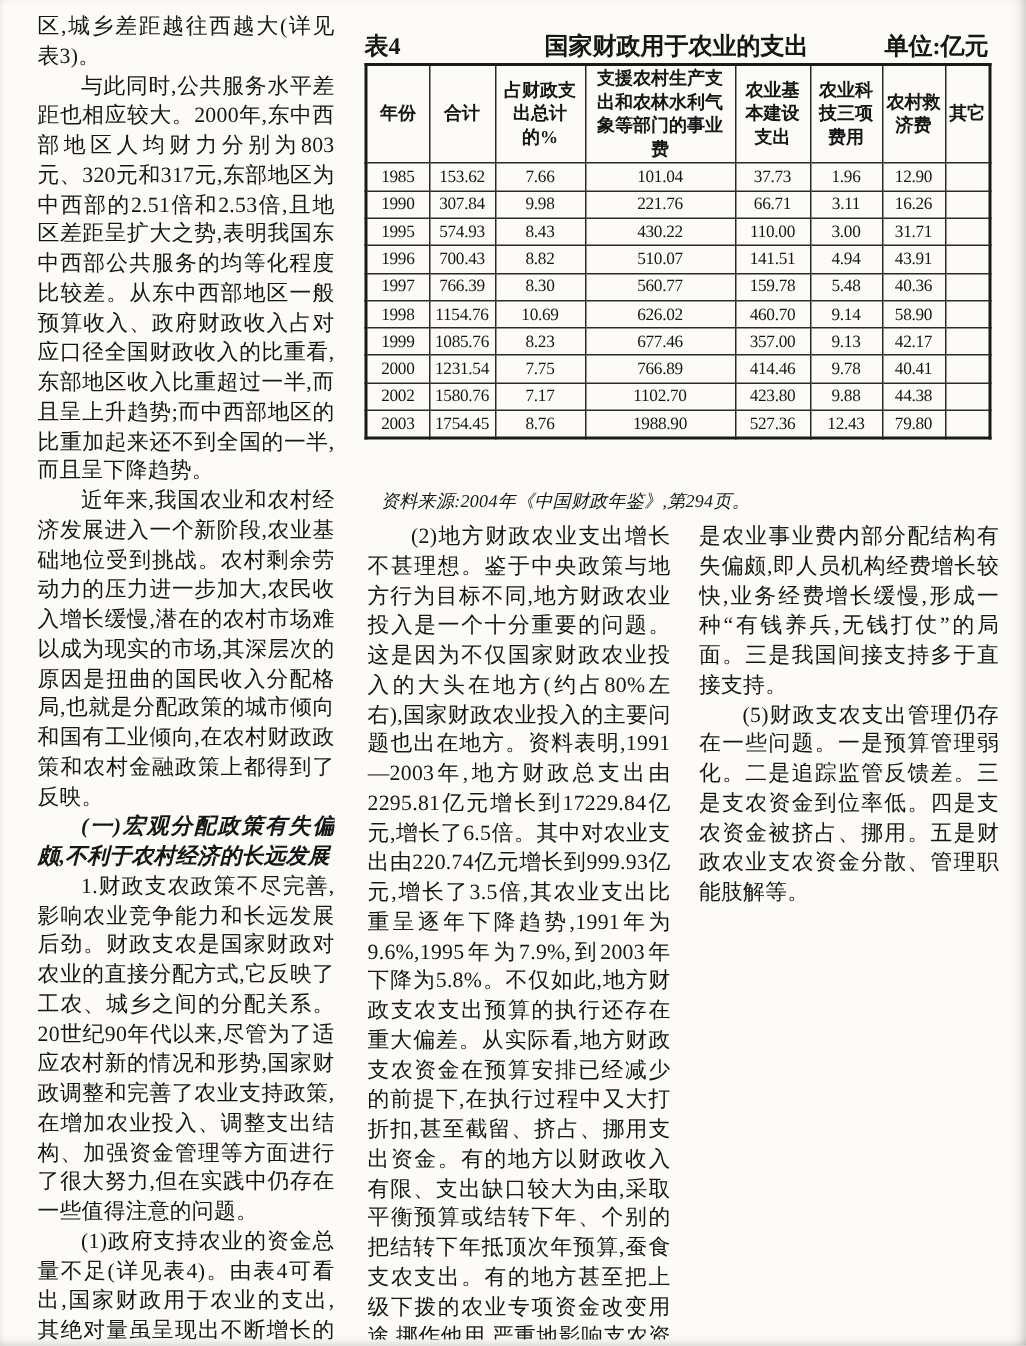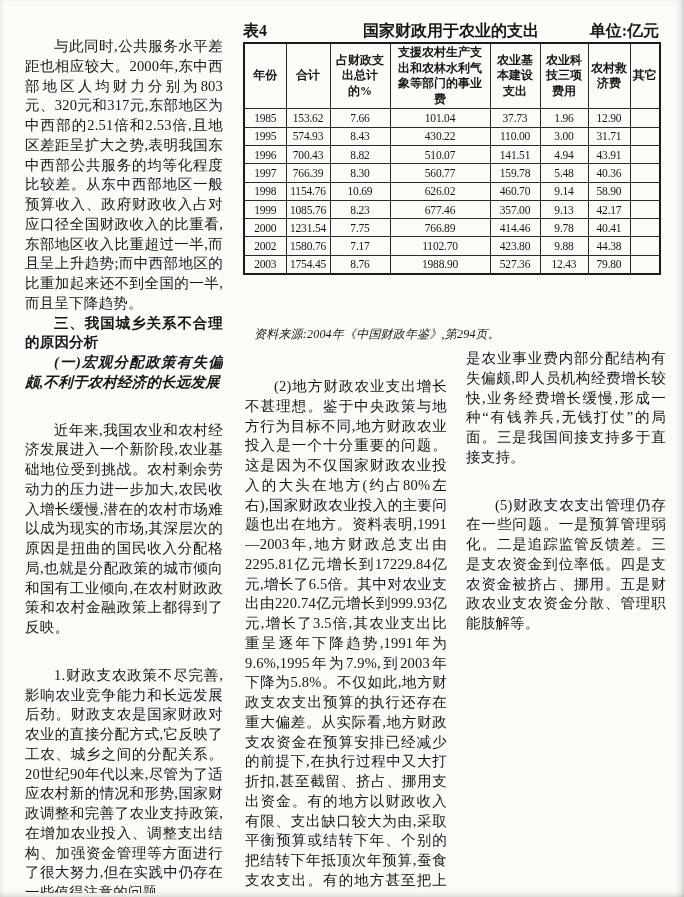--- a/index.html
+++ b/index.html
@@ -18,21 +18,21 @@
     position:absolute;
     text-align:justify;
     font-size:14.5px;
     line-height:19.75px;
     letter-spacing:.2px;
   }
   #col-left{left:25px;top:9px;width:198px;height:884px;overflow:hidden;}
   #col-middle{left:245px;top:349px;width:202px;height:544px;overflow:hidden;}
   #col-right{left:466px;top:349px;width:200px;height:544px;overflow:hidden;}
   .para{margin:0;}
-  .para.indent{text-indent:2em;margin-top:28px;}
+  .para.indent{text-indent:2em;}
   .para.heading{font-weight:bold;text-indent:2em;}
   .para.kai{font-style:italic;font-weight:600;text-indent:2em;}
   .caption{
     position:absolute;left:243px;top:21px;width:416px;
     display:flex;justify-content:space-between;align-items:baseline;
     font-weight:bold;font-size:16px;
   }
   .caption .side{width:92px;}
   .caption .side.right{text-align:right;}
   .caption .ttl{flex:1;text-align:center;}
@@ -58,24 +58,24 @@
     position:absolute;left:254px;top:326px;width:404px;
     font-size:12px;font-style:italic;font-weight:400;letter-spacing:.2px;
   }
 </style>
 </head>
 <body>
 
 <div class="page">
 
   <div class="col" id="col-left">
+      <p class="para plain">区,城乡差距越往西越大(详见表3)。</p>
       <p class="para indent">与此同时,公共服务水平差距也相应较大。2000年,东中西部地区人均财力分别为803元、320元和317元,东部地区为中西部的2.51倍和2.53倍,且地区差距呈扩大之势,表明我国东中西部公共服务的均等化程度比较差。从东中西部地区一般预算收入、政府财政收入占对应口径全国财政收入的比重看,东部地区收入比重超过一半,而且呈上升趋势;而中西部地区的比重加起来还不到全国的一半,而且呈下降趋势。</p>
-      <p class="para heading">三、我国城乡关系不合理的原因分析</p>
+      <p class="para indent">近年来,我国农业和农村经济发展进入一个新阶段,农业基础地位受到挑战。农村剩余劳动力的压力进一步加大,农民收入增长缓慢,潜在的农村市场难以成为现实的市场,其深层次的原因是扭曲的国民收入分配格局,也就是分配政策的城市倾向和国有工业倾向,在农村财政政策和农村金融政策上都得到了反映。</p>
       <p class="para kai">(一)宏观分配政策有失偏颇,不利于农村经济的长远发展</p>
-      <p class="para indent">近年来,我国农业和农村经济发展进入一个新阶段,农业基础地位受到挑战。农村剩余劳动力的压力进一步加大,农民收入增长缓慢,潜在的农村市场难以成为现实的市场,其深层次的原因是扭曲的国民收入分配格局,也就是分配政策的城市倾向和国有工业倾向,在农村财政政策和农村金融政策上都得到了反映。</p>
       <p class="para indent">1.财政支农政策不尽完善,影响农业竞争能力和长远发展后劲。财政支农是国家财政对农业的直接分配方式,它反映了工农、城乡之间的分配关系。20世纪90年代以来,尽管为了适应农村新的情况和形势,国家财政调整和完善了农业支持政策,在增加农业投入、调整支出结构、加强资金管理等方面进行了很大努力,但在实践中仍存在一些值得注意的问题。</p>
       <p class="para indent">(1)政府支持农业的资金总量不足(详见表4)。由表4可看出,国家财政用于农业的支出,其绝对量虽呈现出不断增长的趋势,但占财政总支出的比重则并不高,近年来大致维持在7—8%的水平。对我国农业当前面临着艰巨的结构调整任务和加入WTO对我国农业的冲击来说,政府的低水平支农状况亟需改变。</p>
     </div>
 
   <div class="caption">
     <span class="side">表4</span>
     <span class="ttl">国家财政用于农业的支出</span>
     <span class="side right">单位:亿元</span>
   </div>
 
@@ -107,20 +107,30 @@
           <td>1985</td>
           <td>153.62</td>
           <td>7.66</td>
           <td>101.04</td>
           <td>37.73</td>
           <td>1.96</td>
           <td>12.90</td>
           <td></td>
         </tr>
         <tr>
+          <td>1990</td>
+          <td>307.84</td>
+          <td>9.98</td>
+          <td>221.76</td>
+          <td>66.71</td>
+          <td>3.11</td>
+          <td>16.26</td>
+          <td></td>
+        </tr>
+        <tr>
           <td>1995</td>
           <td>574.93</td>
           <td>8.43</td>
           <td>430.22</td>
           <td>110.00</td>
           <td>3.00</td>
           <td>31.71</td>
           <td></td>
         </tr>
         <tr>

